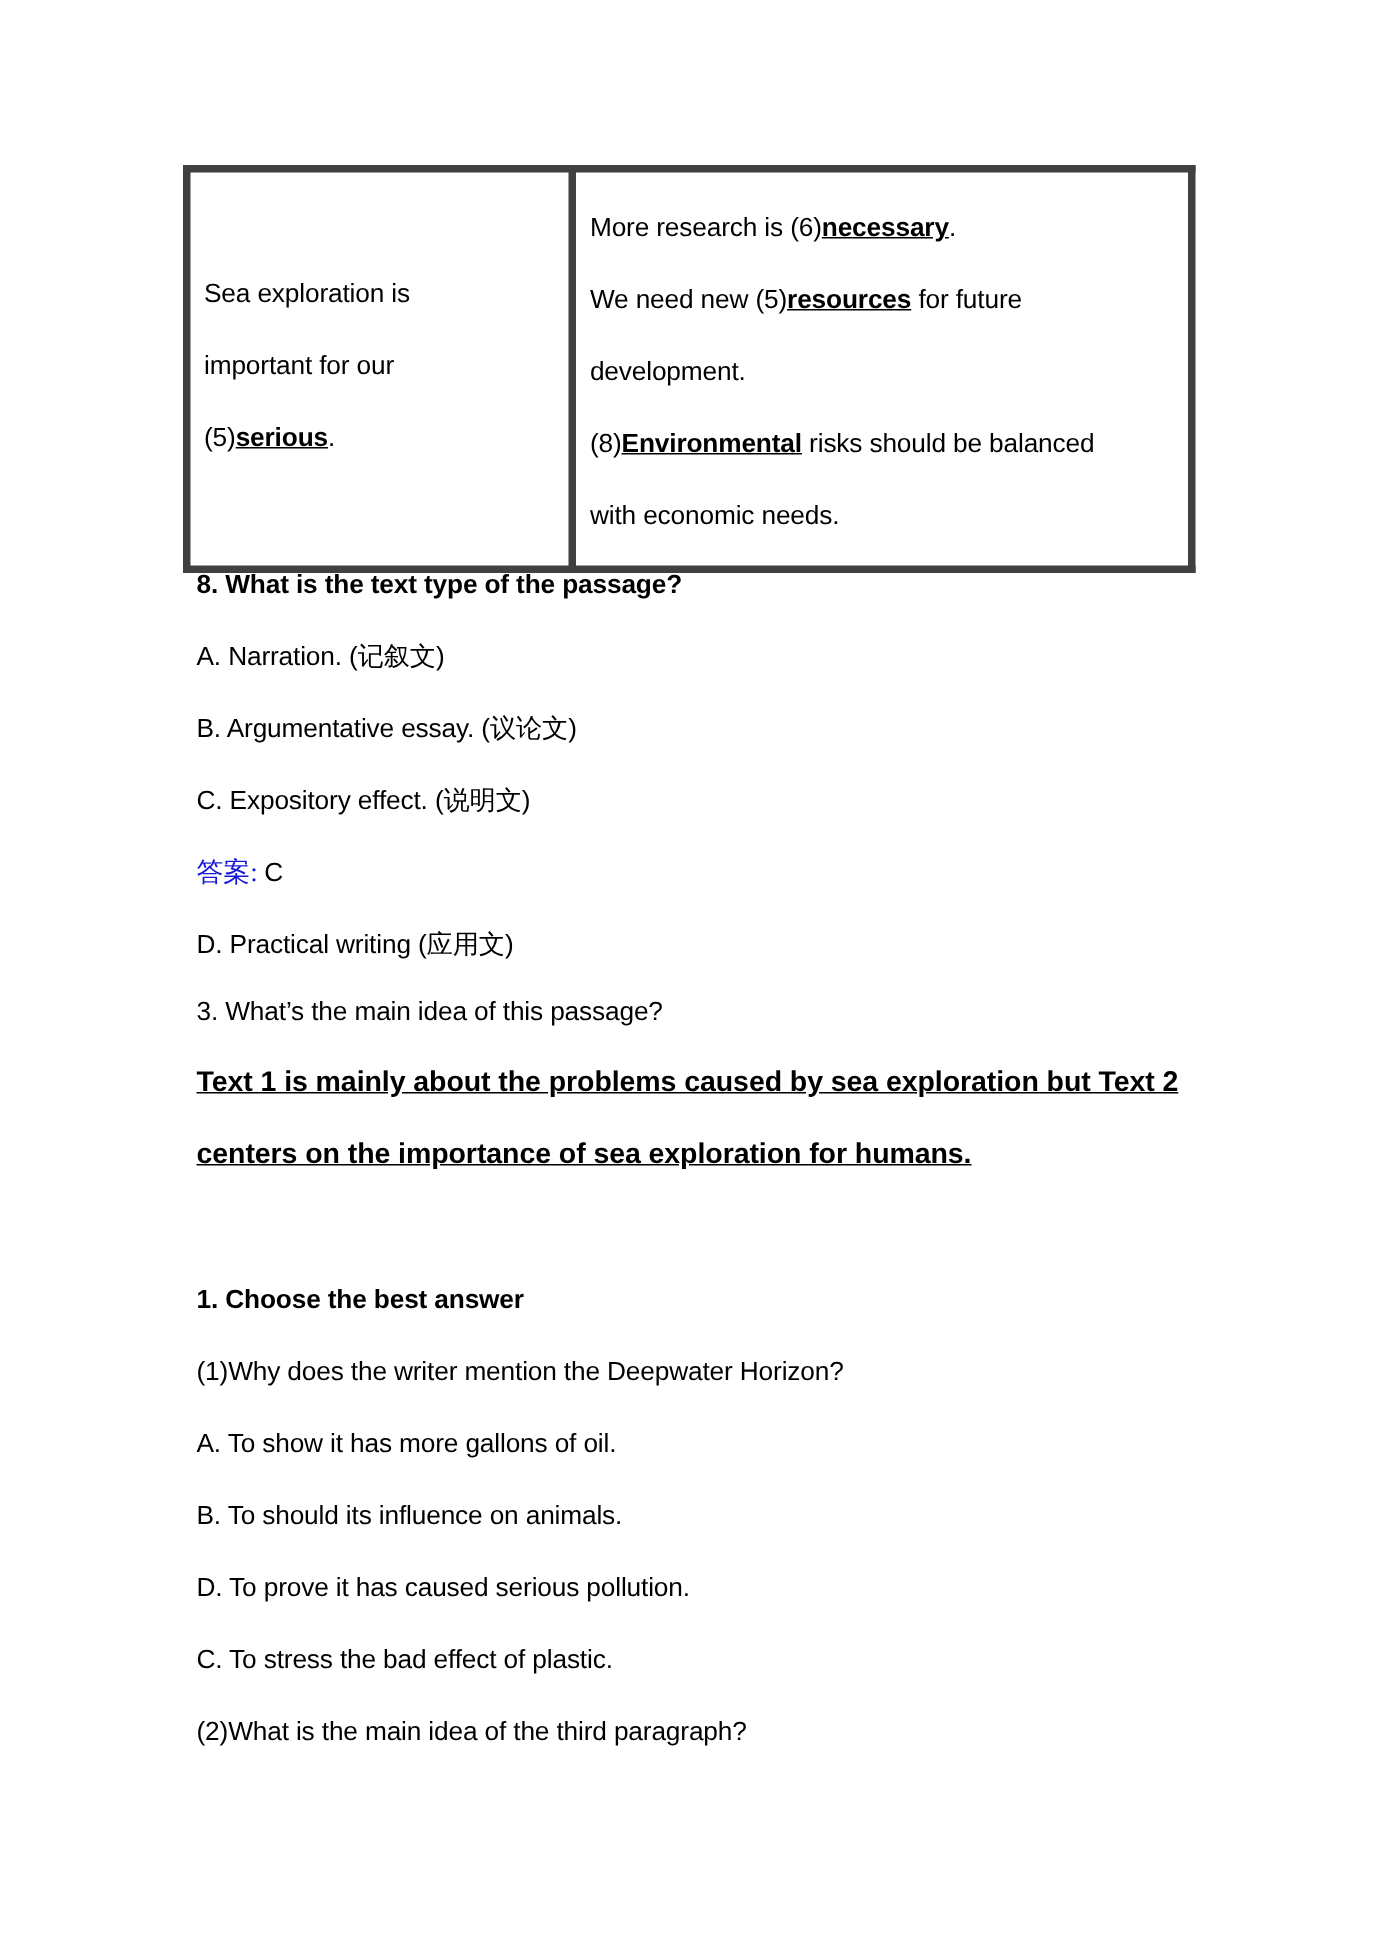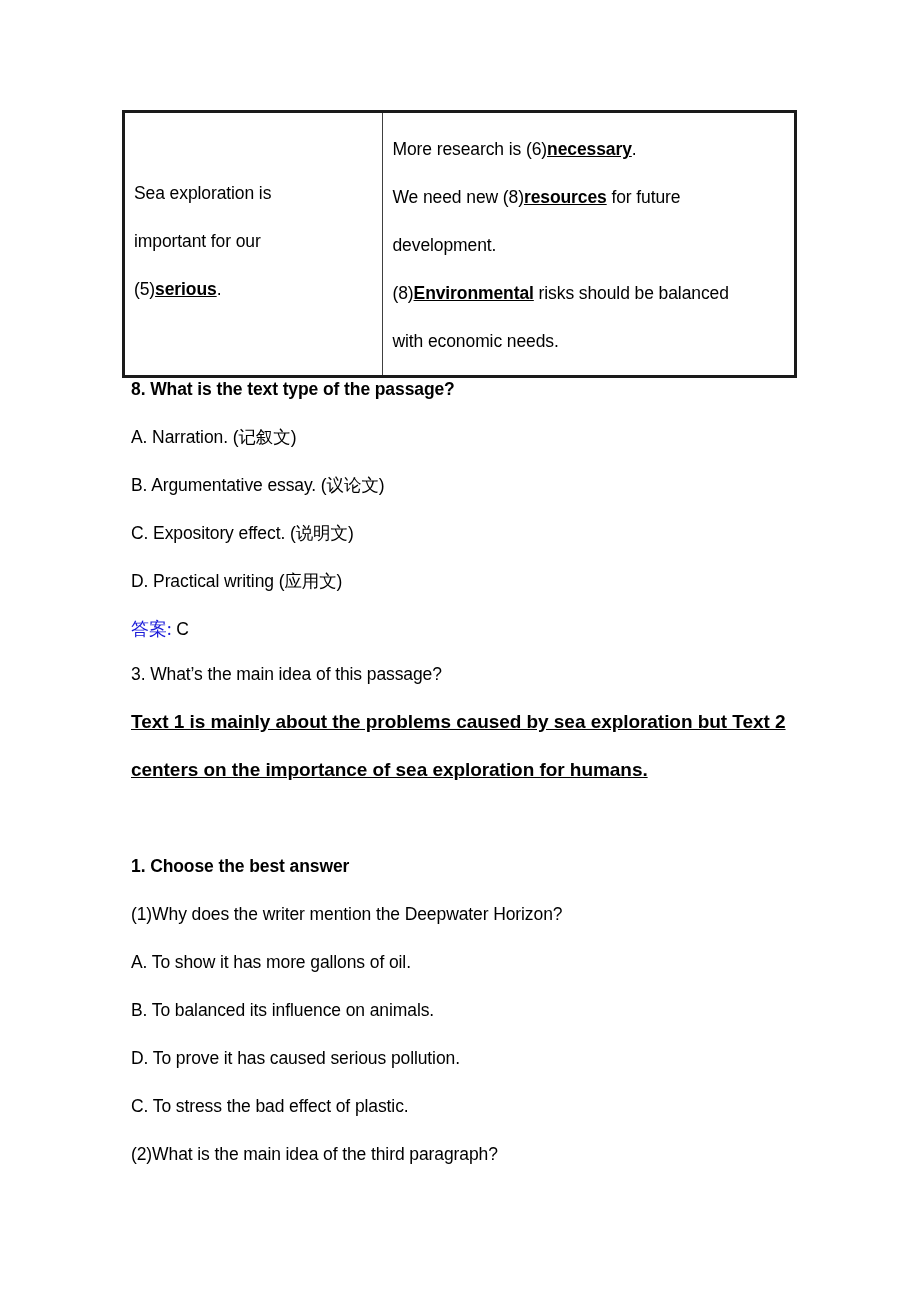--- a/index.html
+++ b/index.html
@@ -28,21 +28,21 @@
   .summary-table {
     position: absolute;
     left: 122px;
     top: 110px;
     width: 675px;
     border-collapse: collapse;
     border: 3px solid #1a1a1a;
     background: #ffffff;
   }
   .summary-table td {
-    border: 1px solid #404040;
+    border: 5px solid #404040;
     vertical-align: top;
     padding: 0;
     background: #ffffff;
   }
   .summary-table td.left-cell {
     width: 254px;
     padding: 56px 10px 10px 9px;
   }
   .summary-table td.right-cell {
     width: 400px;
@@ -120,58 +120,58 @@
   <table class="summary-table">
     <tbody>
         <tr>
       <td class="left-cell">
         <div class="cell-line">Sea exploration is</div>
         <div class="cell-line">important for our</div>
         <div class="cell-line"><span>(5)</span><b class="uw">serious</b><span>.</span></div>
       </td>
       <td class="right-cell">
         <div class="cell-line"><span>More research is (6)</span><b class="uw">necessary</b><span>.</span></div>
-        <div class="cell-line"><span>We need new (8)</span><b class="uw">resources</b><span> for future</span></div>
+        <div class="cell-line"><span>We need new (5)</span><b class="uw">resources</b><span> for future</span></div>
         <div class="cell-line">development.</div>
         <div class="cell-line"><span>(8)</span><b class="uw">Environmental</b><span> risks should be balanced</span></div>
         <div class="cell-line">with economic needs.</div>
       </td>
     </tr>
   </tbody>
     </table>
 
   <div class="body-block" style="top:365px;">
     <div class="line bold">8. What is the text type of the passage?</div>
 
     <div class="line"><span>A. Narration. (</span><span class="cjk">记叙文</span><span>)</span></div>
 
     <div class="line"><span>B. Argumentative essay. (</span><span class="cjk">议论文</span><span>)</span></div>
 
     <div class="line"><span>C. Expository effect. (</span><span class="cjk">说明文</span><span>)</span></div>
 
+    <div class="line"><span class="answer-label">答案</span><span class="answer-label">: </span><span class="answer-value">C</span></div>
+
     <div class="line"><span>D. Practical writing (</span><span class="cjk">应用文</span><span>)</span></div>
-
-    <div class="line"><span class="answer-label">答案</span><span class="answer-label">: </span><span class="answer-value">C</span></div>
   </div>
 
   <div class="body-block" style="top:650px;">
     <div class="line">3. What’s the main idea of this passage?</div>
   </div>
 
   <div class="main-idea">
     <div><span>Text 1 is mainly about the problems caused by sea exploration but Text 2</span></div>
     <div><span>centers on the importance of sea exploration for humans. </span></div>
   </div>
 
 
   <div class="body-block" style="top:842px;">
     <div class="line bold">1. Choose the best answer</div>
 
     <div class="line">(1)Why does the writer mention the Deepwater Horizon?</div>
     <div class="line">A. To show it has more gallons of oil.</div>
-    <div class="line">B. To balanced its influence on animals.</div>
+    <div class="line">B. To should its influence on animals.</div>
     <div class="line">D. To prove it has caused serious pollution.</div>
     <div class="line">C. To stress the bad effect of plastic.</div>
 
     <div class="line">(2)What is the main idea of the third paragraph?</div>
   </div>
 
 </div>
 
 </body></html>

